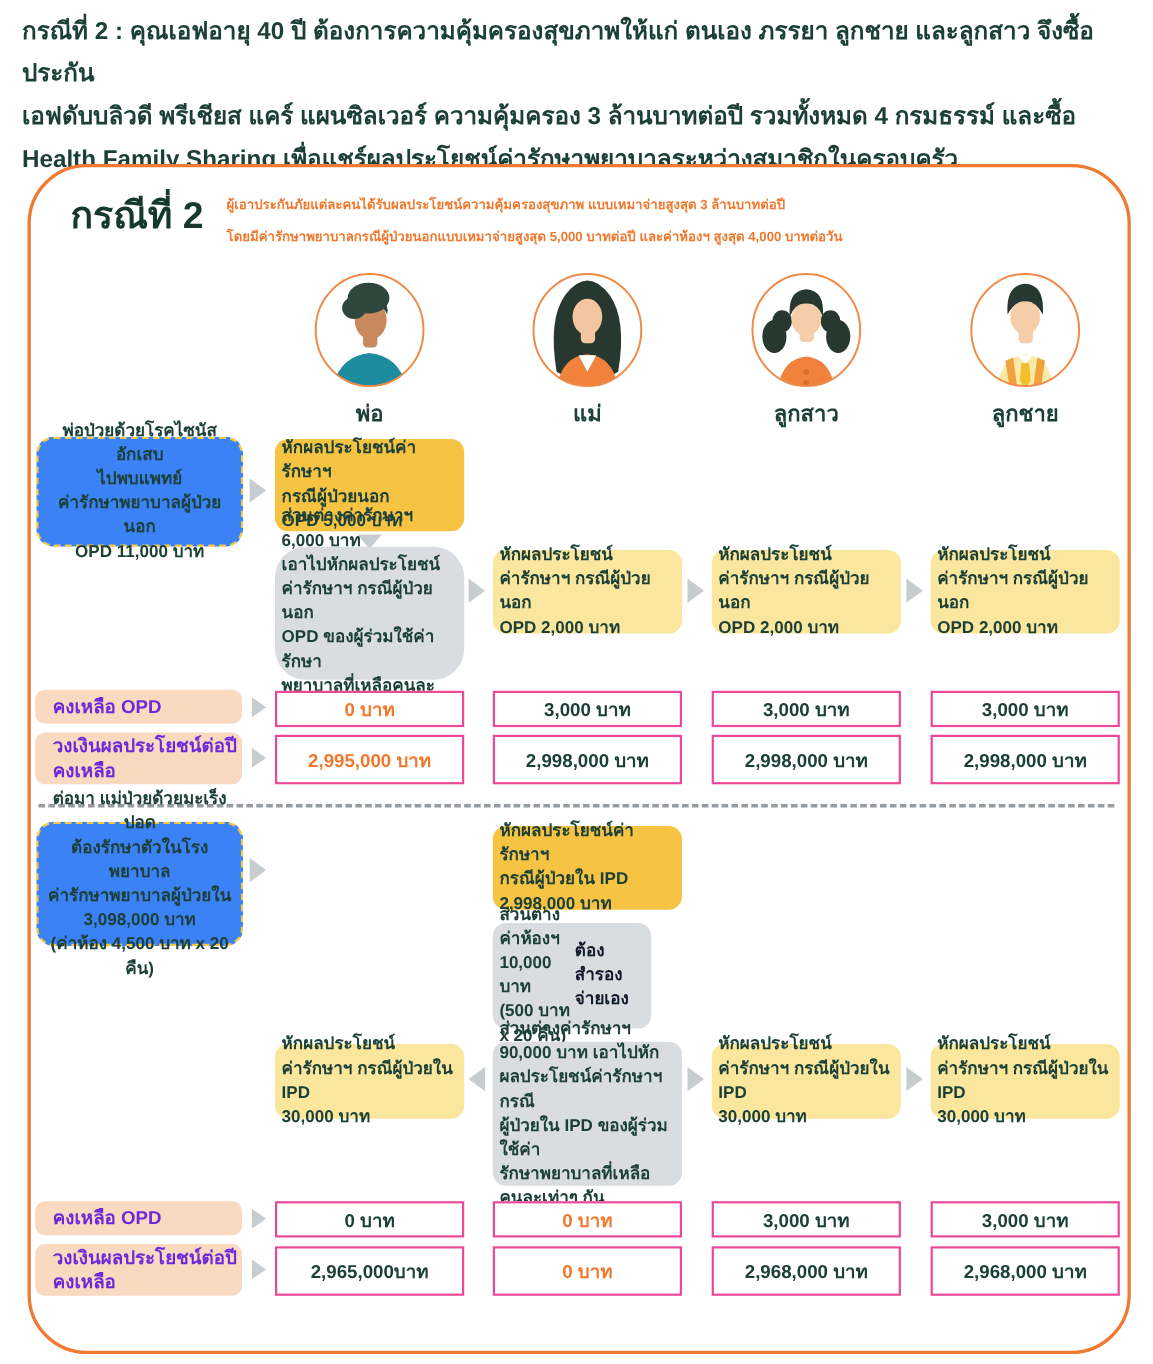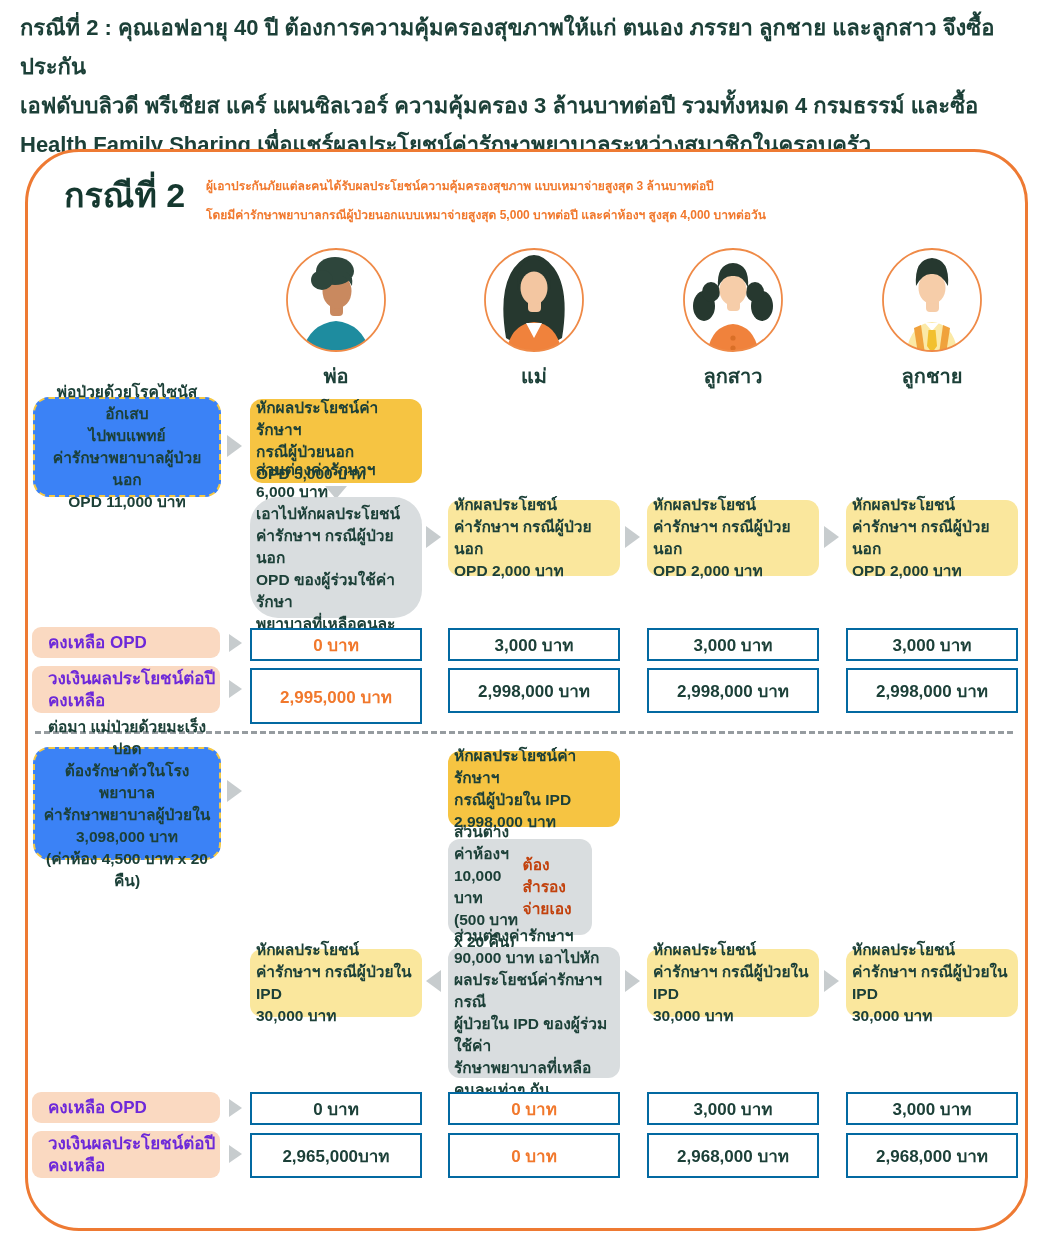--- a/index.html
+++ b/index.html
@@ -20,25 +20,25 @@
   .av{display:block;margin:0 auto;width:104px;height:108px;}
 
   .flowbox{border-radius:12px;display:flex;align-items:center;justify-content:center;
            font-size:15.5px;font-weight:600;line-height:1.42;color:#1C4038;padding:4px 6px;box-sizing:border-box;}
   .ylight{background:#FAE79D;}
   .ydark{background:#F6C442;}
   .gray{background:#D9DDDF;}
   .dashedbox{border:2.5px dashed #F3C844;border-radius:16px;background:#3b82f6;display:flex;align-items:center;
              justify-content:center;text-align:center;font-size:15.5px;font-weight:600;line-height:1.42;
              color:#1C4038;padding:4px 6px;box-sizing:border-box;}
-  .orange-line{color:#c2410c;}
+  .orange-line{color:#0f172a;}
 
   .rowlabel{background:#FAD9C1;border-radius:9px;display:flex;align-items:center;font-size:17px;font-weight:600;
             color:#6d28d9;padding-left:16px;box-sizing:border-box;line-height:1.25;}
-  .valbox{background:#fff;border:2px solid #0369a1;border-radius:0;display:flex;align-items:center;
+  .valbox{background:#fff;border:2px solid #ec4899;border-radius:0;display:flex;align-items:center;
           justify-content:center;font-size:17px;font-weight:700;color:#1C4038;box-sizing:border-box;}
   .valbox.hl{color:#F1782C;}
 
   .arr-r{width:0;height:0;border-top:11px solid transparent;border-bottom:11px solid transparent;border-left:15px solid #C7CCCE;}
   .arr-l{width:0;height:0;border-top:11px solid transparent;border-bottom:11px solid transparent;border-right:15px solid #C7CCCE;}
   .arr-d{width:0;height:0;border-left:11px solid transparent;border-right:11px solid transparent;border-top:13px solid #C7CCCE;}
   .arr-sm{border-top-width:9px;border-bottom-width:9px;border-left-width:13px;}
 
   .divider{border-top:3px dashed #969CA0;height:0;}
 </style>
@@ -179,21 +179,21 @@
   <div class="abs rowlabel" style="left:32px;top:627px;width:188px;height:31px;">คงเหลือ OPD</div>
   <div class="abs arr-r arr-sm" style="left:229px;top:634px;"></div>
   <div class="abs valbox hl" style="left:250px;top:628px;width:172px;height:33px;">0 บาท</div>
   <div class="abs valbox" style="left:448px;top:628px;width:172px;height:33px;">3,000 บาท</div>
   <div class="abs valbox" style="left:647px;top:628px;width:172px;height:33px;">3,000 บาท</div>
   <div class="abs valbox" style="left:846px;top:628px;width:172px;height:33px;">3,000 บาท</div>
 
   <div class="abs rowlabel pre" style="left:32px;top:666px;width:188px;height:47px;">วงเงินผลประโยชน์ต่อปี
 คงเหลือ</div>
   <div class="abs arr-r arr-sm" style="left:229px;top:680px;"></div>
-  <div class="abs valbox hl" style="left:250px;top:668px;width:172px;height:56px;">2,995,000 บาท</div>
+  <div class="abs valbox hl" style="left:250px;top:668px;width:172px;height:45px;">2,995,000 บาท</div>
   <div class="abs valbox" style="left:448px;top:668px;width:172px;height:45px;">2,998,000 บาท</div>
   <div class="abs valbox" style="left:647px;top:668px;width:172px;height:45px;">2,998,000 บาท</div>
   <div class="abs valbox" style="left:846px;top:668px;width:172px;height:45px;">2,998,000 บาท</div>
 
   <div class="abs divider" style="left:35px;top:731px;width:978px;"></div>
 
   <div class="abs dashedbox pre" style="left:33px;top:747px;width:188px;height:113px;text-align:center;">ต่อมา แม่ป่วยด้วยมะเร็งปอด
 ต้องรักษาตัวในโรงพยาบาล
 ค่ารักษาพยาบาลผู้ป่วยใน
 3,098,000 บาท

